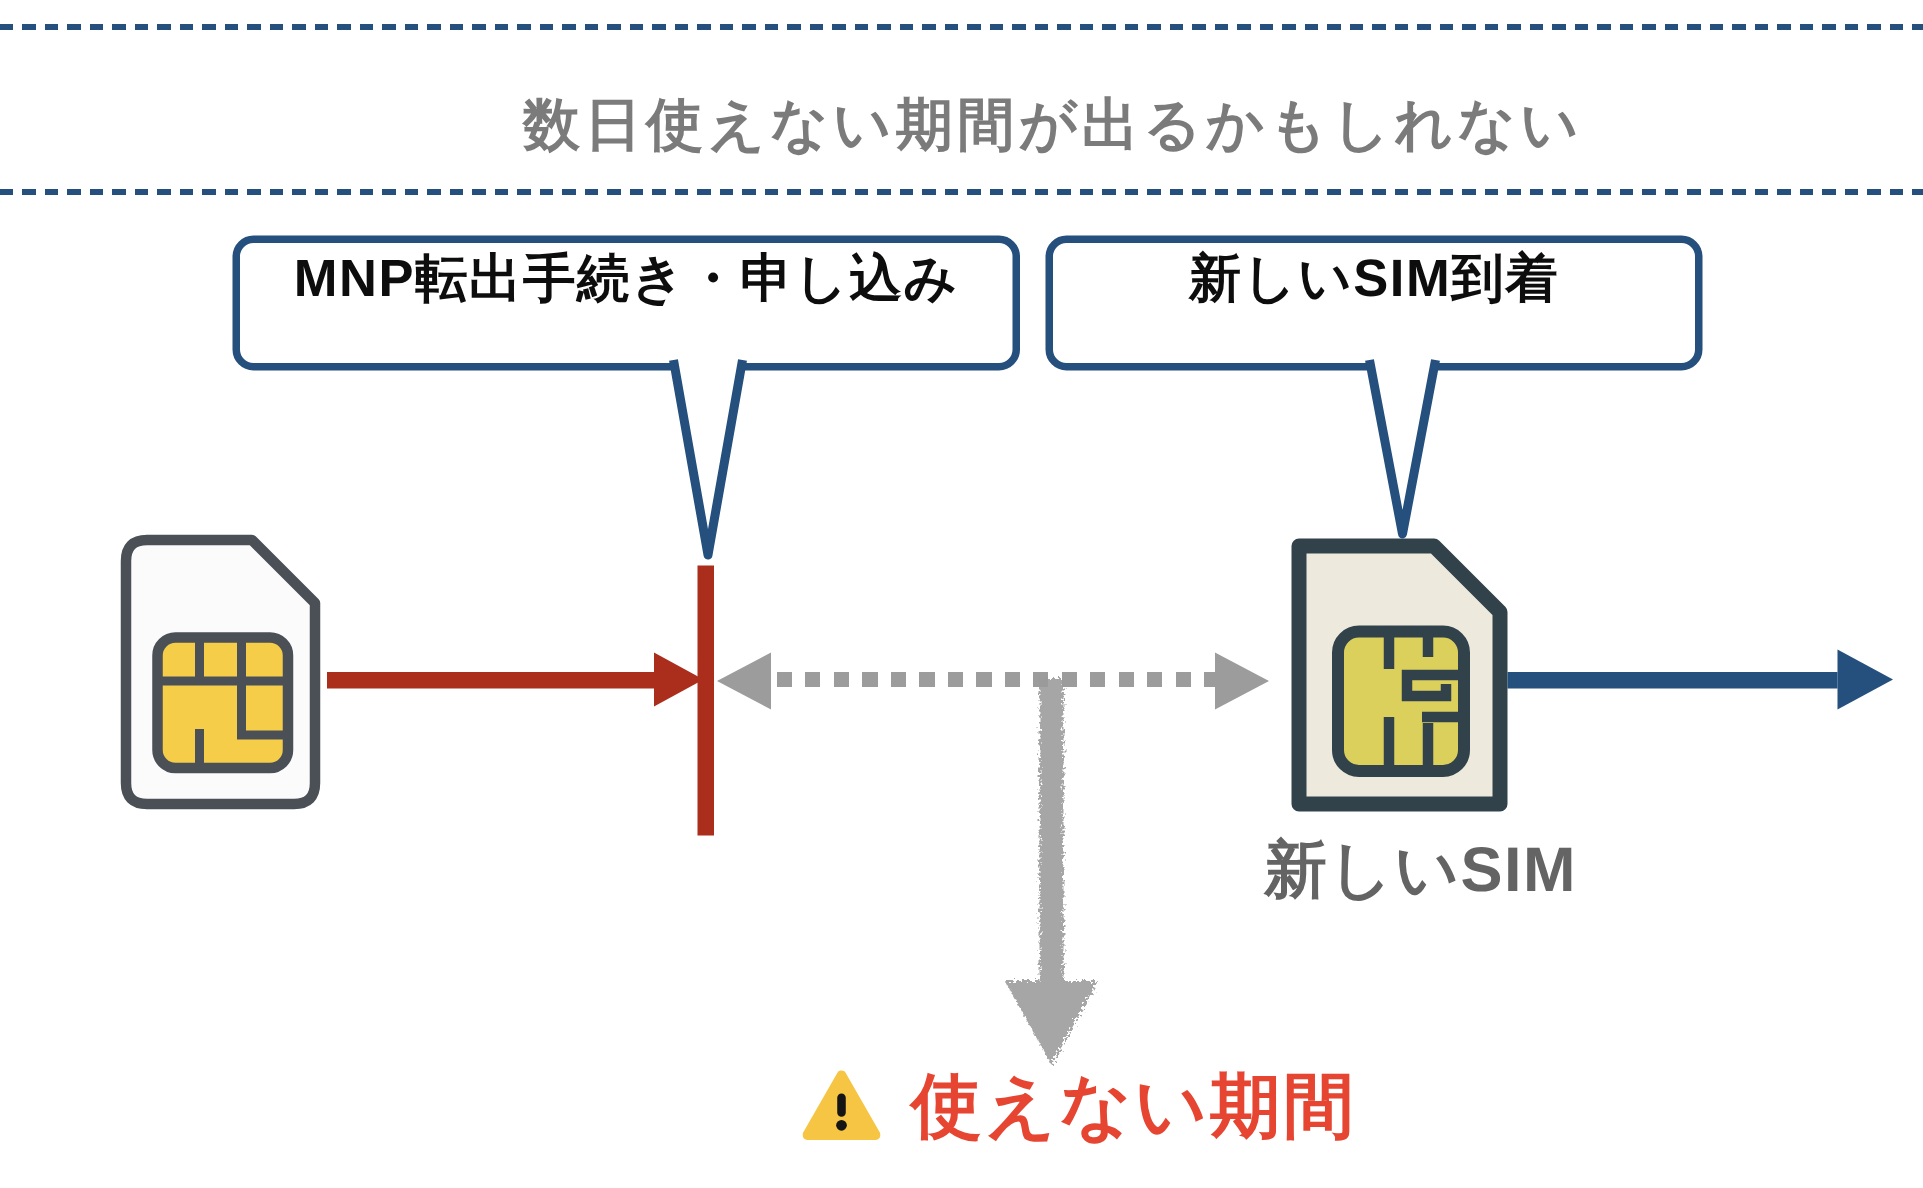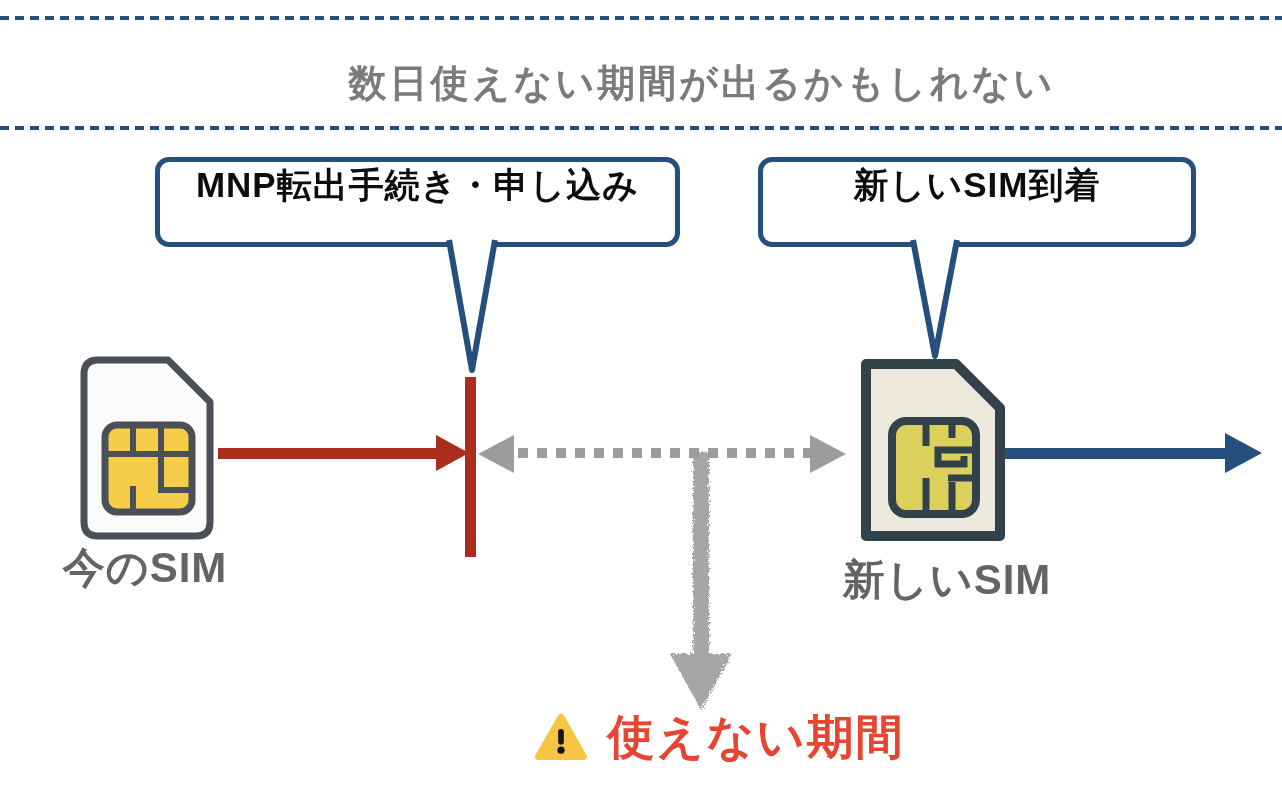--- a/index.html
+++ b/index.html
@@ -47,33 +47,32 @@
   <div class="abs dashline" style="top:16px"></div>
   <div class="abs title">数日使えない期間が出るかもしれない</div>
   <div class="abs dashline" style="top:126px"></div>
 
   <div class="abs bubble" style="left:155px;top:157px;width:525px">
     <span>MNP転出手続き・申し込み</span>
   </div>
   <svg class="abs tail" style="left:435px;top:236px" width="74" height="140" viewBox="0 0 74 140">
     <path d="M14 4 L37 134 L60 4" style="fill:#ffffff;stroke:var(--navy);stroke-width:6;stroke-linejoin:round"></path>
   </svg>
-  <div class="abs bubble" style="left:758px;top:157px;width:438px">
+  <div class="abs bubble" style="left:697px;top:157px;width:438px">
     <span>新しいSIM到着</span>
   </div>
   <svg class="abs tail" style="left:900px;top:236px" width="72" height="126" viewBox="0 0 72 126">
     <path d="M13 4 L35 120 L57 4" style="fill:#ffffff;stroke:var(--navy);stroke-width:6;stroke-linejoin:round"></path>
   </svg>
 
   <svg class="abs" style="left:80px;top:356px" width="134" height="184" viewBox="0 0 134 184">
     <path d="M88 4 L130 46 V166 Q130 180 116 180 H18 Q4 180 4 166 V18 Q4 4 18 4 Z" style="fill:var(--sim1-body);stroke:var(--sim1-border);stroke-width:7;stroke-linejoin:round"></path>
     <rect x="25" y="69" width="87" height="87" rx="12" style="fill:var(--sim1-chip);stroke:var(--sim1-border);stroke-width:7"></rect>
     <path d="M25 98 H112 M53 69 V98 M81 69 V98 M81 98 V134 H112 M53 130 V156" style="fill:none;stroke:var(--sim1-border);stroke-width:6"></path>
   </svg>
-  <div class="abs sim-label" style="left:40px;top:540px;width:210px">今のSIM</div>
 
   <svg class="abs" style="left:860px;top:358px" width="146" height="184" viewBox="0 0 146 184">
     <path d="M96 6 L140 50 V178 H6 V6 Z" style="fill:var(--sim2-body);stroke:var(--sim2-border);stroke-width:10;stroke-linejoin:round"></path>
     <rect x="32" y="63" width="84" height="93" rx="14" style="fill:var(--sim2-chip);stroke:var(--sim2-border);stroke-width:8"></rect>
     <path d="M66 63 V88 M92 63 V80 M116 92 H78 V106 H104 V98 M66 120 V156 M88 120 H116 M92 124 V156" style="fill:none;stroke:var(--sim2-border);stroke-width:7"></path>
   </svg>
   <div class="abs sim-label" style="left:812px;top:552px;width:270px">新しいSIM</div>
 
   <div class="abs shaft red" style="left:218px;top:448px;width:220px"></div>
   <div class="abs tri red-right" style="left:436px;top:435px"></div>

